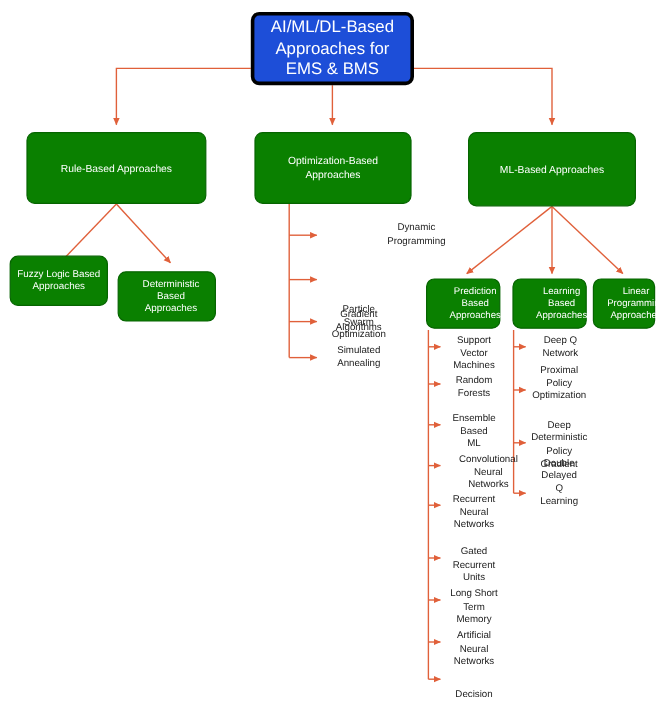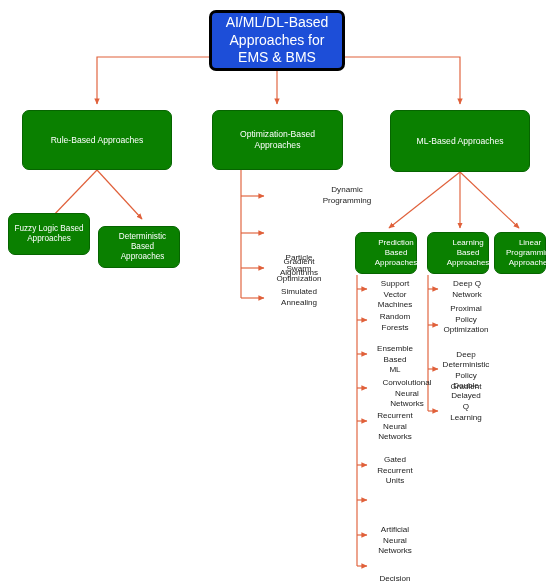--- a/index.html
+++ b/index.html
@@ -179,20 +179,23 @@
 Networks</div>
 
   <div class="leaf" style="left:368px; top:407px; width:54px; height:40px;">Recurrent
 Neural
 Networks</div>
 
   <div class="leaf" style="left:368px; top:451px; width:54px; height:40px;">Gated
 Recurrent
 Units</div>
 
+  <div class="leaf" style="left:365px; top:486px; width:60px; height:40px;">Long Short
+Term
+Memory</div>
 
   <div class="leaf" style="left:368px; top:521px; width:54px; height:40px;">Artificial
 Neural
 Networks</div>
 
   <div class="leaf" style="left:368px; top:556px; width:54px; height:26px;margin-top:16px;">Decision
 Trees</div>
 
   <div class="leaf" style="left:438px; top:277px; width:58px; height:26px;">Deep Q
 Network</div>

